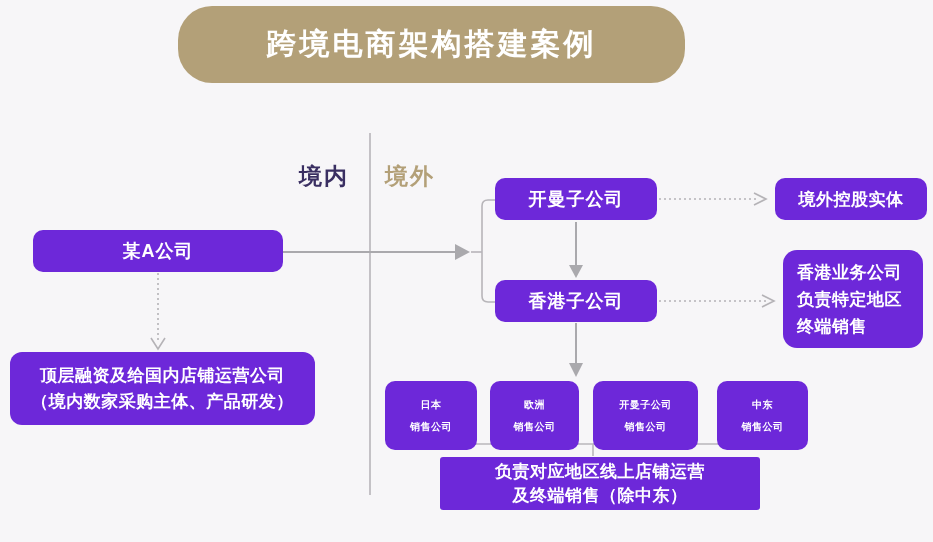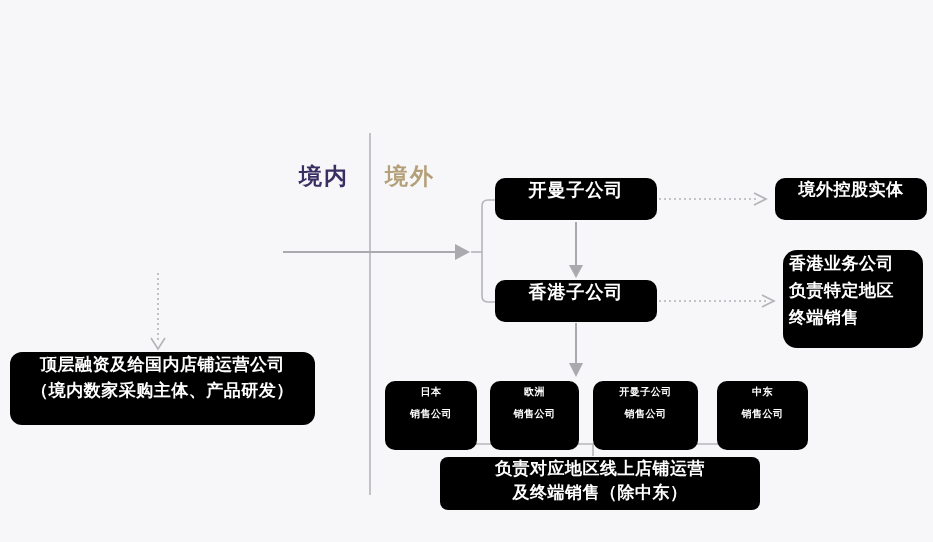--- a/index.html
+++ b/index.html
@@ -21,41 +21,41 @@
   .banner .t{
     color:#ffffff;font-size:30px;font-weight:bold;letter-spacing:3px;
   }
   .region-label{
     position:absolute;top:129px;font-size:23px;font-weight:bold;letter-spacing:2px;margin-top:32px;
   }
   .region-domestic{left:299px;color:#3a2f62;}
   .region-overseas{left:385px;color:#b3a078;}
   .node{
     position:absolute;
-    background:#000000;color:#ffffff;font-weight:bold;
-    display:flex;flex-direction:column;align-items:center;justify-content:flex-start;
+    background:#6d28d9;color:#ffffff;font-weight:bold;
+    display:flex;flex-direction:column;align-items:center;justify-content:center;
     text-align:center;box-sizing:border-box;
   }
   .node span{display:block;}
   .n-company-a{left:33px;top:230px;width:250px;height:42px;border-radius:10px;font-size:18px;letter-spacing:1px;}
   .n-domestic-ops{left:10px;top:352px;width:305px;height:73px;border-radius:12px;font-size:17px;line-height:26px;letter-spacing:0.5px;}
   .n-cayman{left:495px;top:178px;width:162px;height:42px;border-radius:10px;font-size:18px;letter-spacing:1px;}
   .n-overseas-holding{left:775px;top:178px;width:152px;height:42px;border-radius:10px;font-size:17px;letter-spacing:0.5px;}
   .n-hk-subsidiary{left:495px;top:280px;width:162px;height:42px;border-radius:10px;font-size:18px;letter-spacing:1px;}
   .n-hk-business{
     left:783px;top:250px;width:140px;height:98px;border-radius:14px;
     font-size:17px;line-height:27px;align-items:flex-start;text-align:left;
-    padding-left:6px;letter-spacing:0.5px;
+    padding-left:14px;letter-spacing:0.5px;
   }
   .n-sales{top:381px;height:69px;border-radius:10px;font-size:10px;line-height:22px;letter-spacing:0.5px;}
   .n-sales-jp{left:385px;width:92px;}
   .n-sales-eu{left:490px;width:89px;}
   .n-sales-us{left:593px;width:105px;}
   .n-sales-me{left:717px;width:91px;}
-  .n-bottom-note{left:440px;top:457px;width:320px;height:53px;border-radius:8px;font-size:17px;line-height:24px;letter-spacing:0.5px;}
+  .n-bottom-note{left:440px;top:457px;width:320px;height:53px;border-radius:3px;font-size:17px;line-height:24px;letter-spacing:0.5px;}
   svg.connectors{position:absolute;left:0;top:0;width:933px;height:542px;pointer-events:none;}
 </style>
 </head>
 <body>
 
 <div class="canvas">
 
   <svg class="connectors" viewBox="0 0 933 542">
 
     <line x1="370" y1="133" x2="370" y2="495" stroke="#b7b5b9" stroke-width="1.6"></line>
@@ -90,24 +90,30 @@
 
     <g>
       <line x1="158" y1="273" x2="158" y2="340" stroke="#b5b3b7" stroke-width="1.6" stroke-dasharray="2 3"></line>
       <path d="M151,338 L158,349 L165,338" fill="none" stroke="#b5b3b7" stroke-width="1.6"></path>
     </g>
 
     <path d="M410,437 V440 Q410,444 414,444 H773 Q777,444 777,440 V437" fill="none" stroke="#b9b7bb" stroke-width="1.6"></path>
     <line x1="593" y1="444" x2="593" y2="456" stroke="#b9b7bb" stroke-width="1.6"></line>
   </svg>
 
+  <div class="banner">
+    <span class="t">跨境电商架构搭建案例</span>
+  </div>
 
   <div class="region-label region-domestic">境内</div>
   <div class="region-label region-overseas">境外</div>
 
+  <div class="node n-company-a">
+    <span>某A公司</span>
+  </div>
 
   <div class="node n-domestic-ops">
     <span>顶层融资及给国内店铺运营公司</span>
     <span>（境内数家采购主体、产品研发）</span>
   </div>
 
   <div class="node n-cayman">
     <span>开曼子公司</span>
   </div>
 

